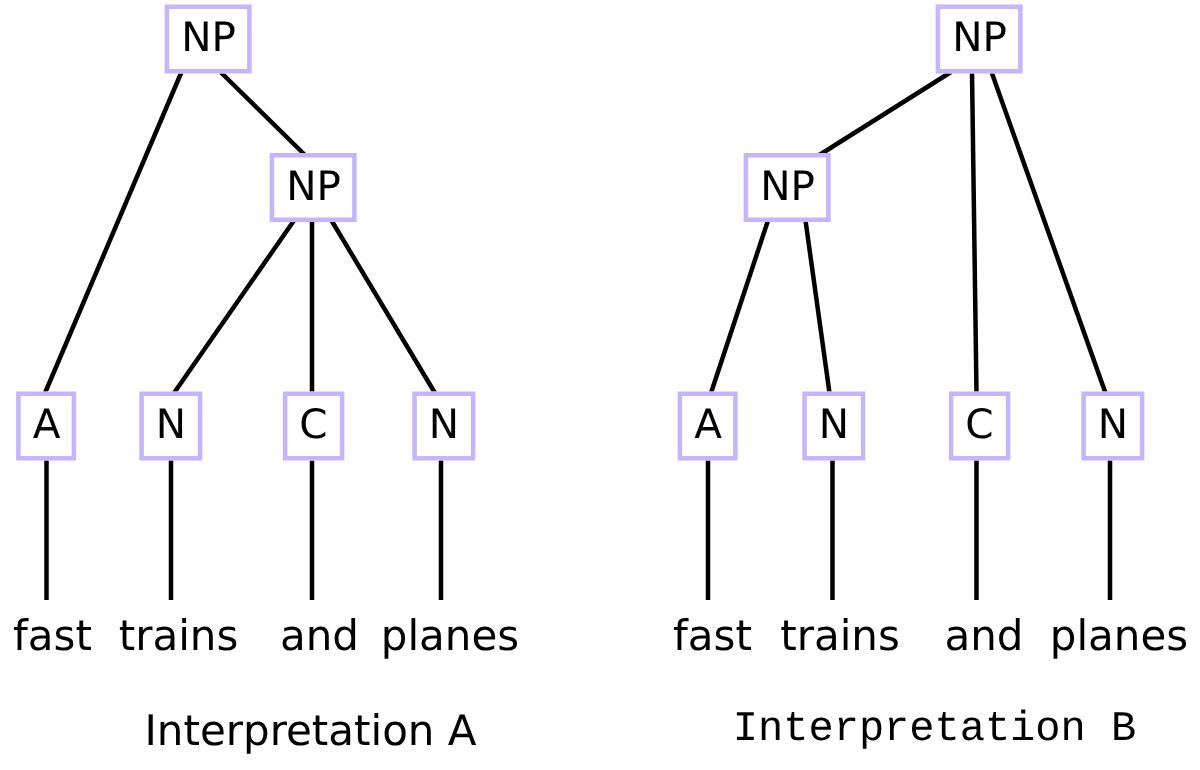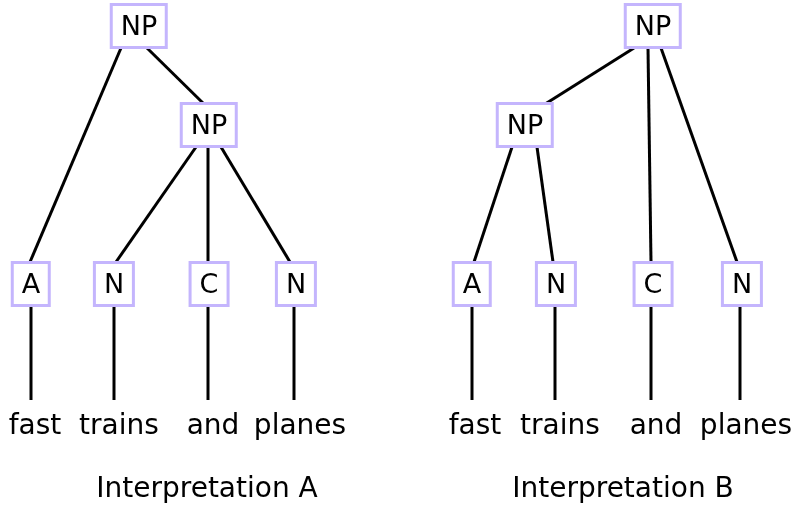--- a/index.html
+++ b/index.html
@@ -88,14 +88,14 @@
     <div class="node" style="left: 653px; top: 26px;">NP</div>
     <div class="node" style="left: 525px; top: 125px;">NP</div>
     <div class="node" style="left: 472px; top: 284px;">A</div>
     <div class="node" style="left: 556px; top: 284px;">N</div>
     <div class="node" style="left: 653px; top: 284px;">C</div>
     <div class="node" style="left: 742px; top: 284px;">N</div>
     <div class="word" style="left: 475px; top: 424px;">fast</div>
     <div class="word" style="left: 560px; top: 424px;">trains</div>
     <div class="word" style="left: 656px; top: 424px;">and</div>
     <div class="word" style="left: 746px; top: 424px;">planes</div>
-    <div class="caption" style="left: 623px; top: 487px;">Interpretation B</div>
+    <div class="caption" style="left: 623px; top: 487px; font-family: Liberation Mono, monospace;">Interpretation B</div>
   </div>
 
 </body></html>

